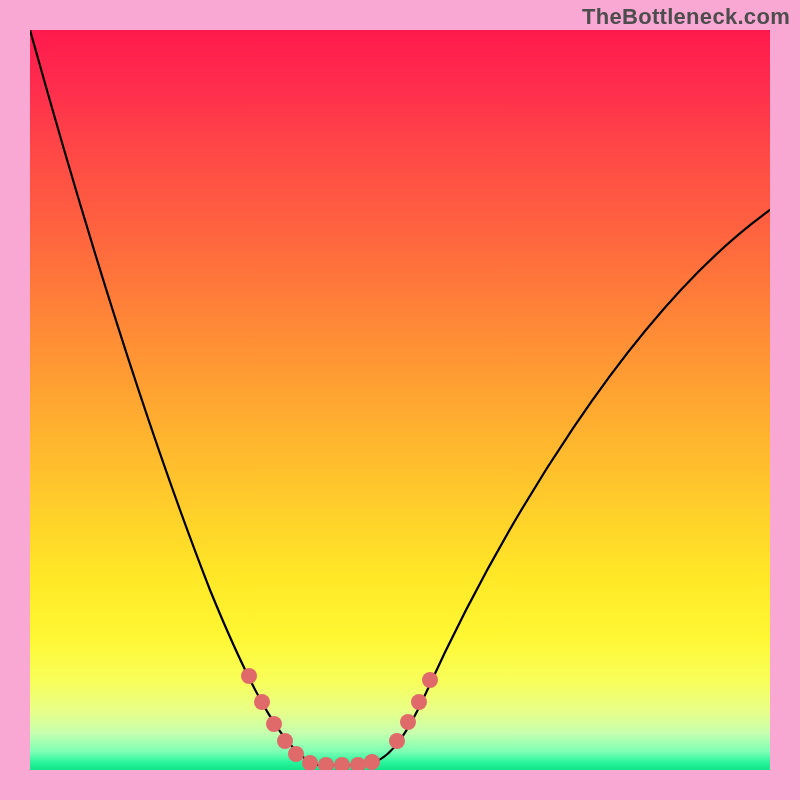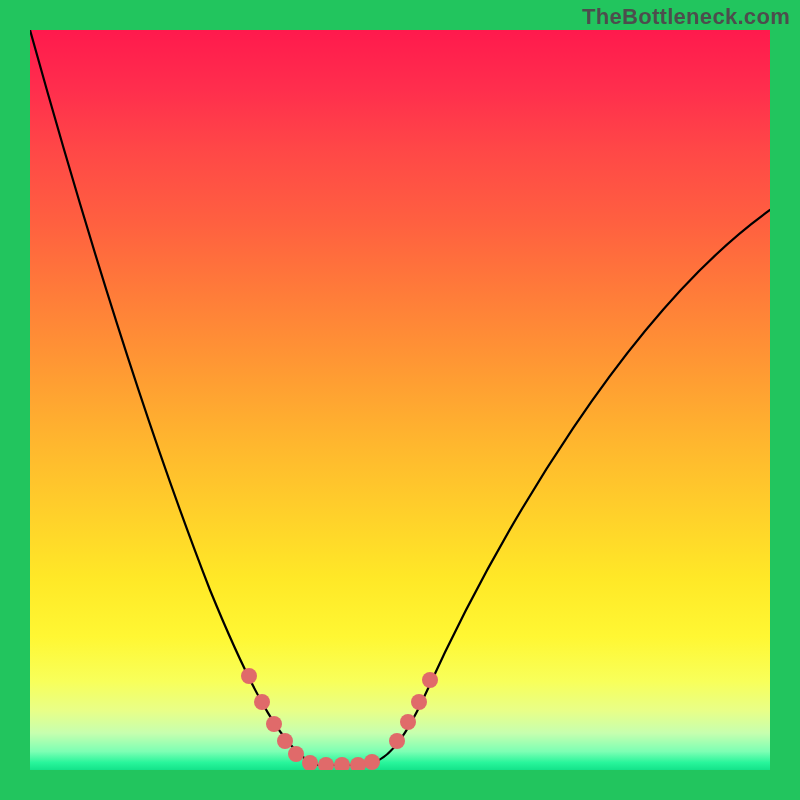--- a/index.html
+++ b/index.html
@@ -8,21 +8,21 @@
     background: #000;
     width: 800px;
     height: 800px;
     overflow: hidden;
     font-family: Arial, Helvetica, sans-serif;
   }
   .stage {
     position: relative;
     width: 800px;
     height: 800px;
-    background: #22c55e;
+    background: #f9a8d4;
   }
   .watermark {
     position: absolute;
     top: 4px;
     right: 10px;
     color: #4d4d4d;
     font-size: 22px;
     font-weight: 600;
     letter-spacing: 0.3px;
     z-index: 5;

